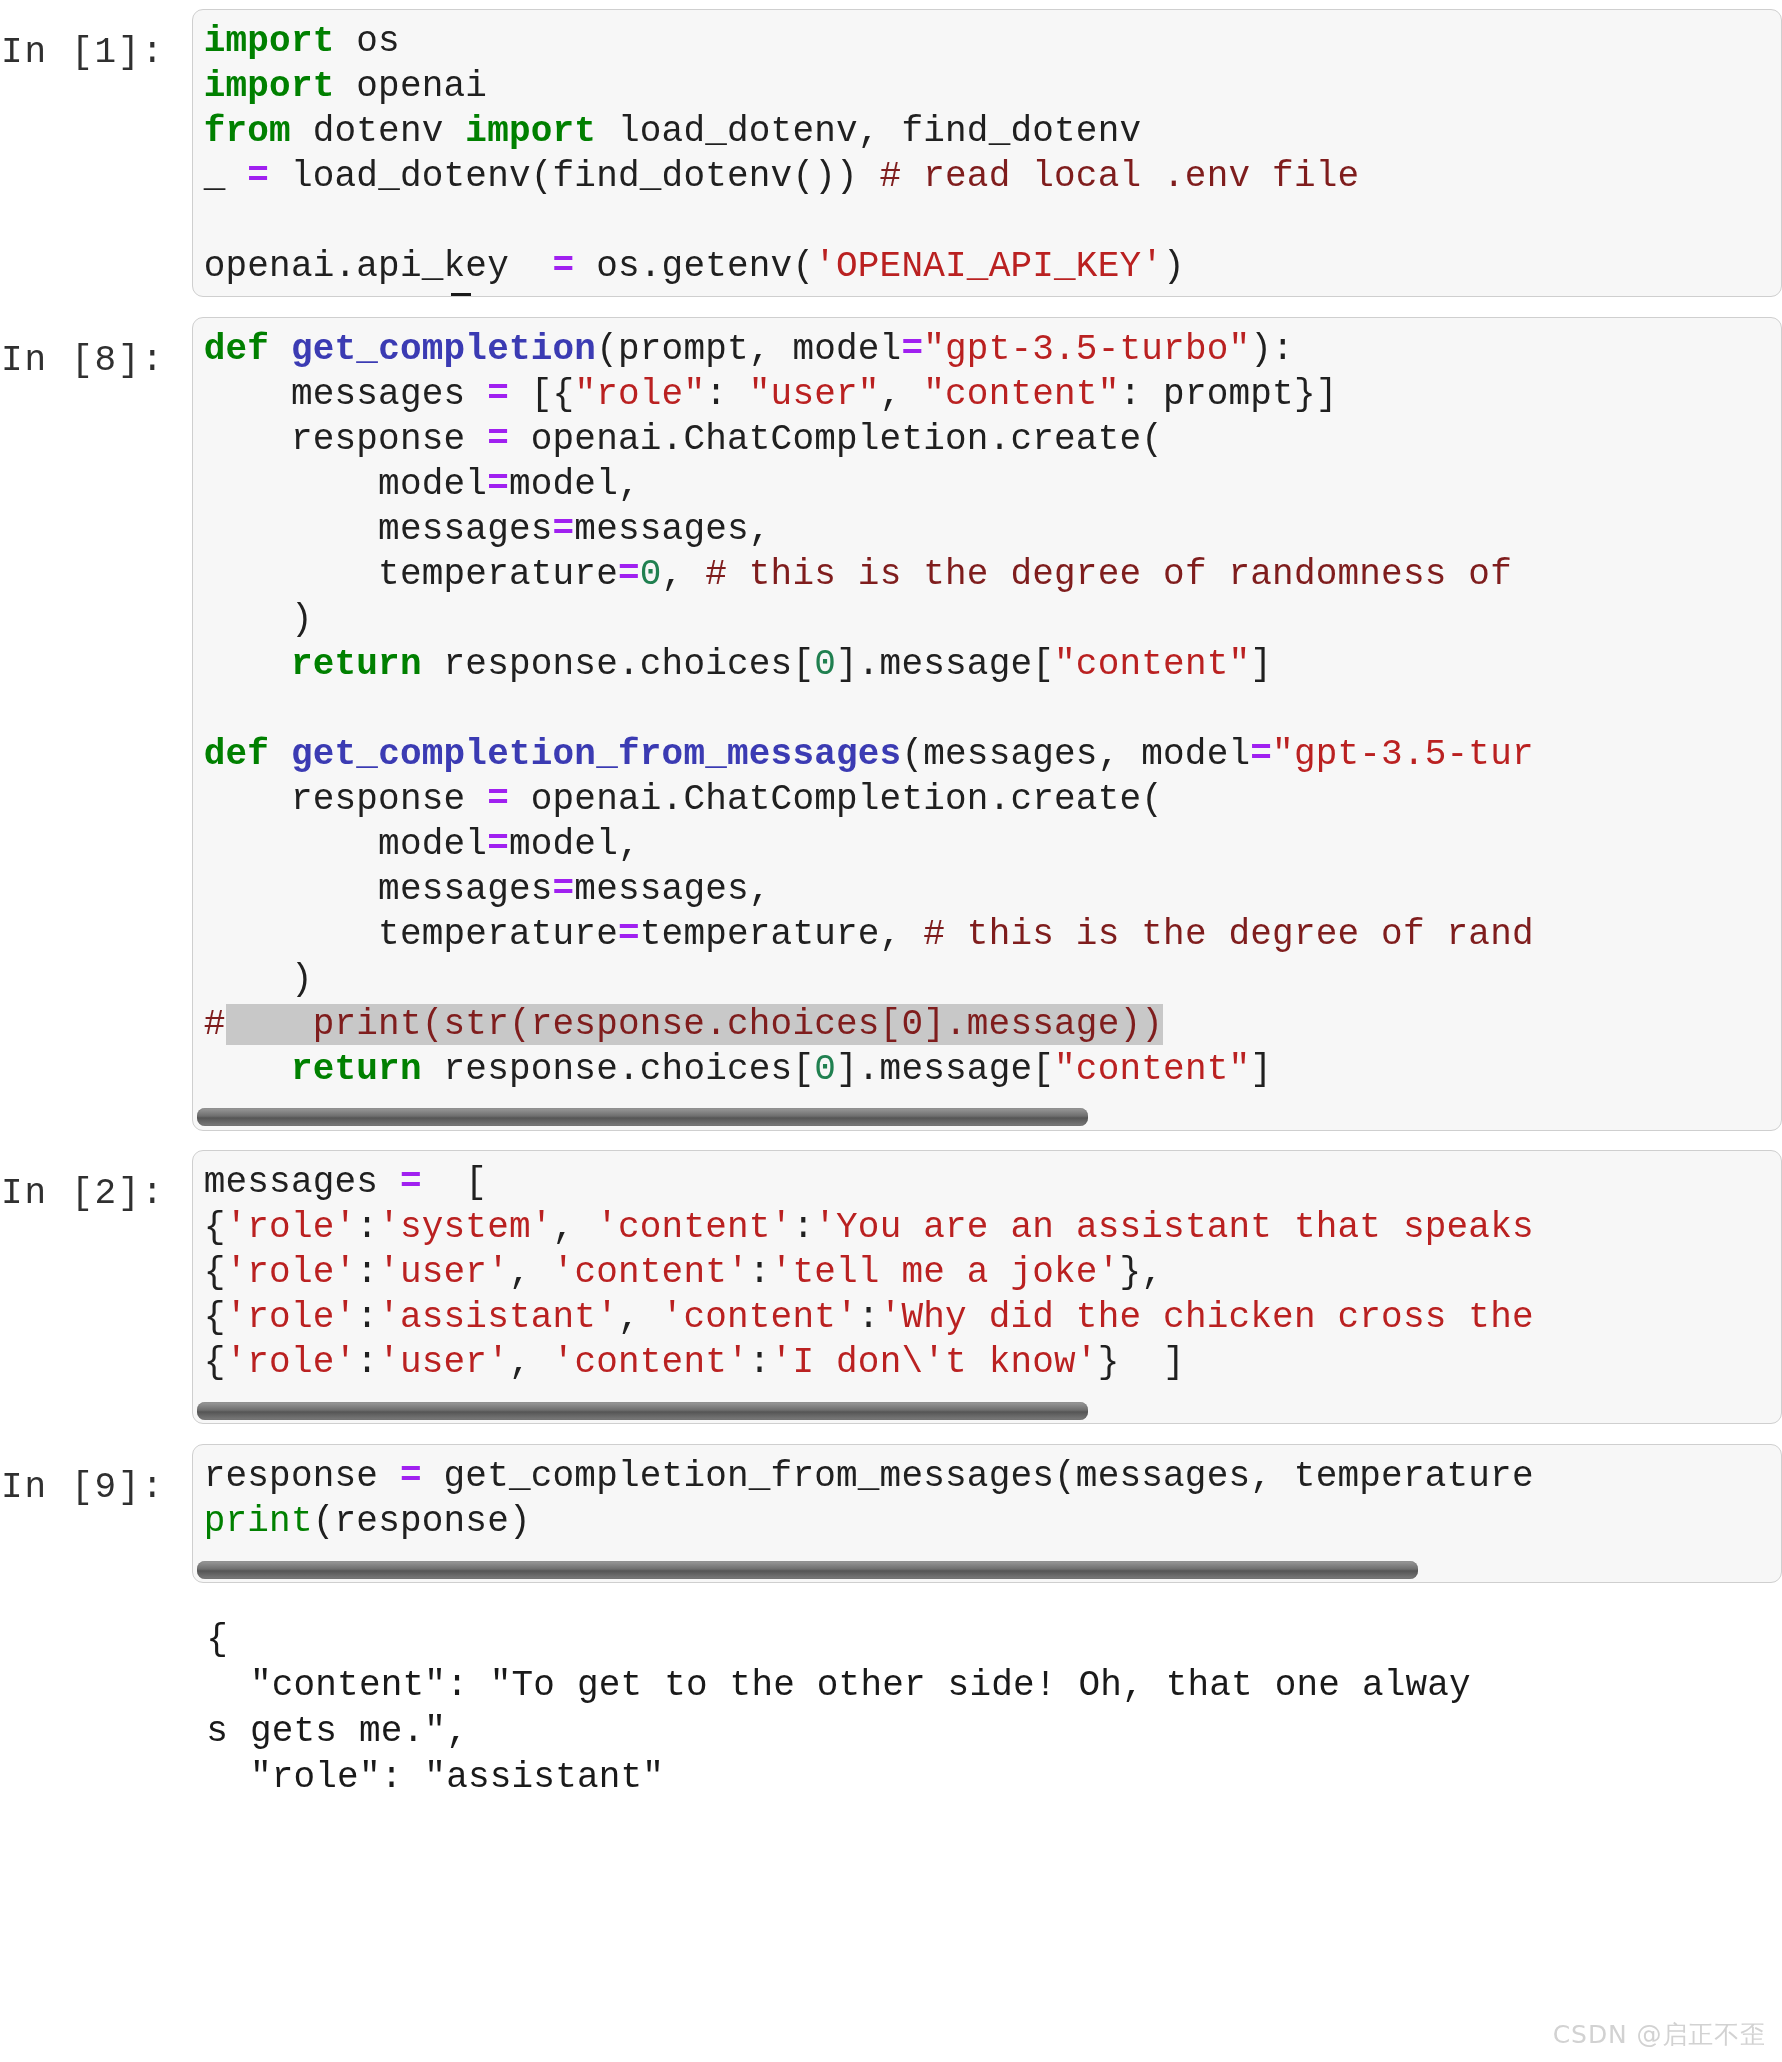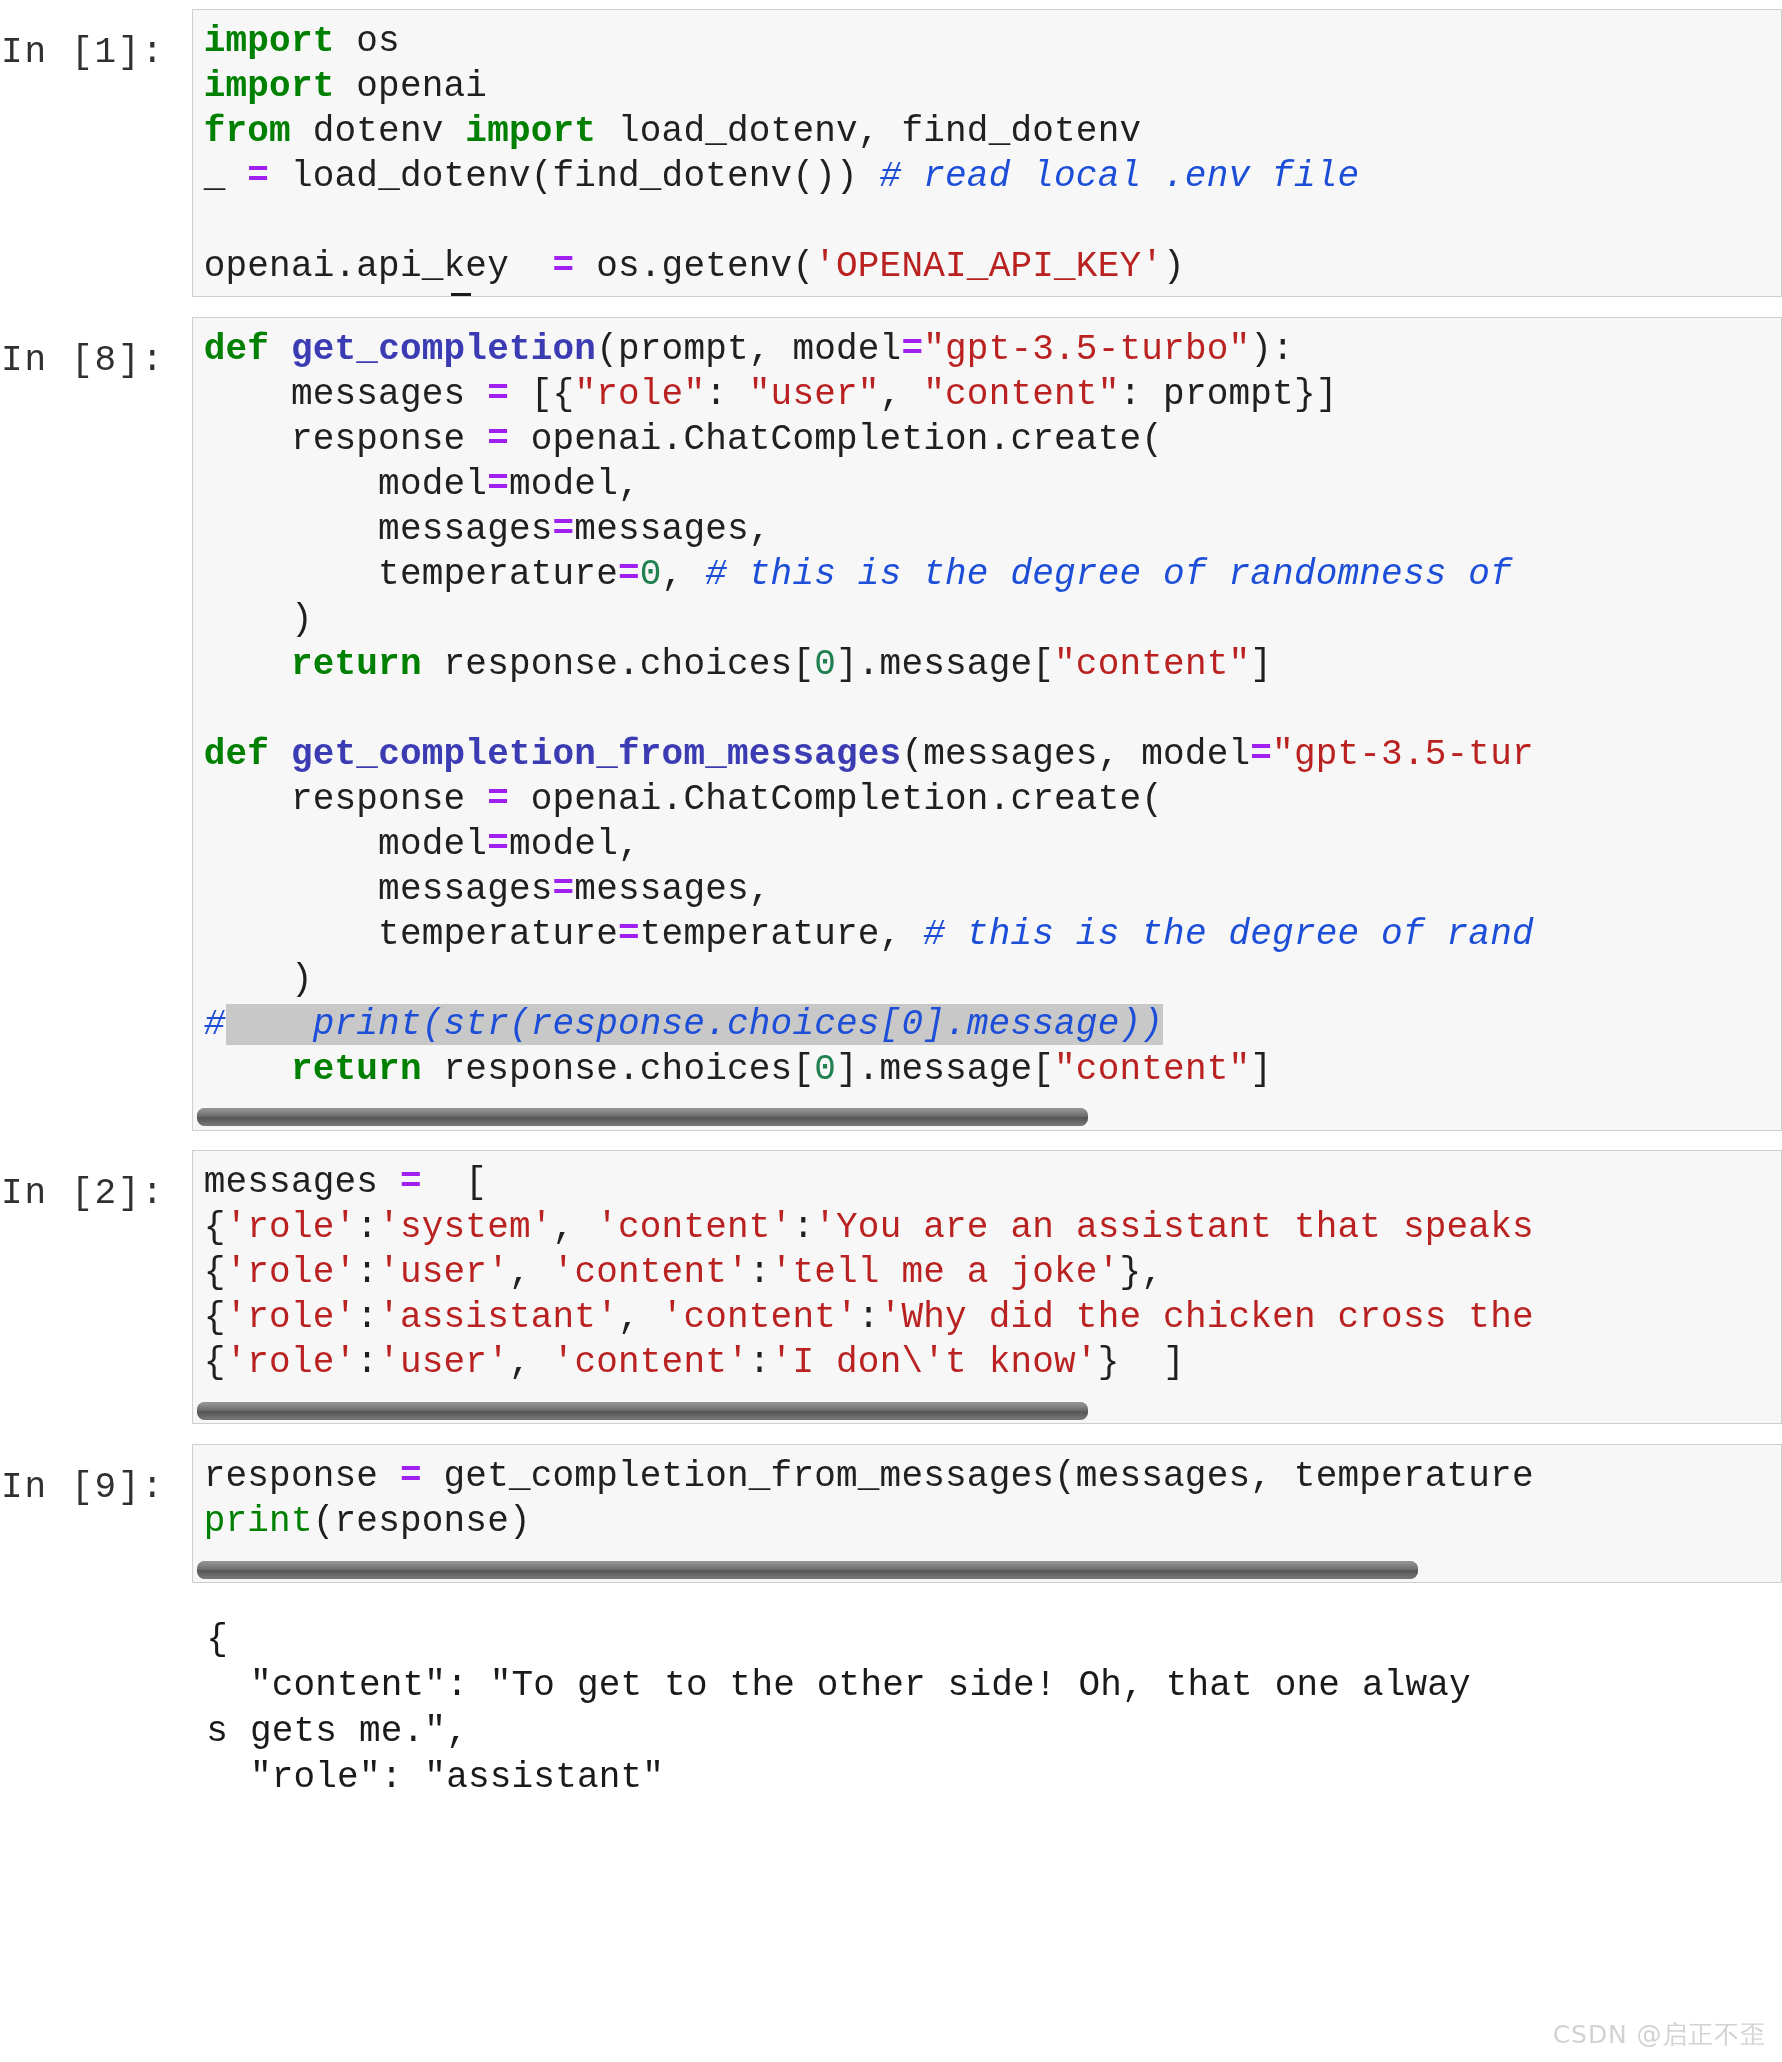--- a/index.html
+++ b/index.html
@@ -46,21 +46,21 @@
   }
   .prompt.out-prompt {
     color: #303030;
   }
 
   .inputarea {
     flex: 1 1 auto;
     position: relative;
     background: #f7f7f7;
     border: 0.9px solid #cfcfcf;
-    border-radius: 0;
+    border-radius: 11px;
     box-sizing: border-box;
     overflow: hidden;
     min-width: 0;
   }
   .inputarea.has-scroll {
     padding-bottom: 31px;
   }
 
   .code {
     font-family: "Liberation Mono", monospace;
@@ -85,21 +85,21 @@
     white-space: pre;
     color: #1a1a1a;
     padding: 14.3px 0 0 14.3px;
     letter-spacing: 0.2px;
   }
 
   
   .k  { color: #008000; font-weight: bold; }      
   .nf { color: #3b3bb3; font-weight: bold; }      
   .s  { color: #ba2121; }                          
-  .c  { color: #1d4ed8; font-style: italic; }      
+  .c  { color: #7f1d1d; }      
   .o  { color: #a020f0; font-weight: bold; }       
   .n  { color: #202020; }                          
   .mi { color: #208050; }                          
   .bn { color: #008000; }                          
 
   
   .sel-line {
     background: #c8c8c8;
     margin-top: 16px;
   }

